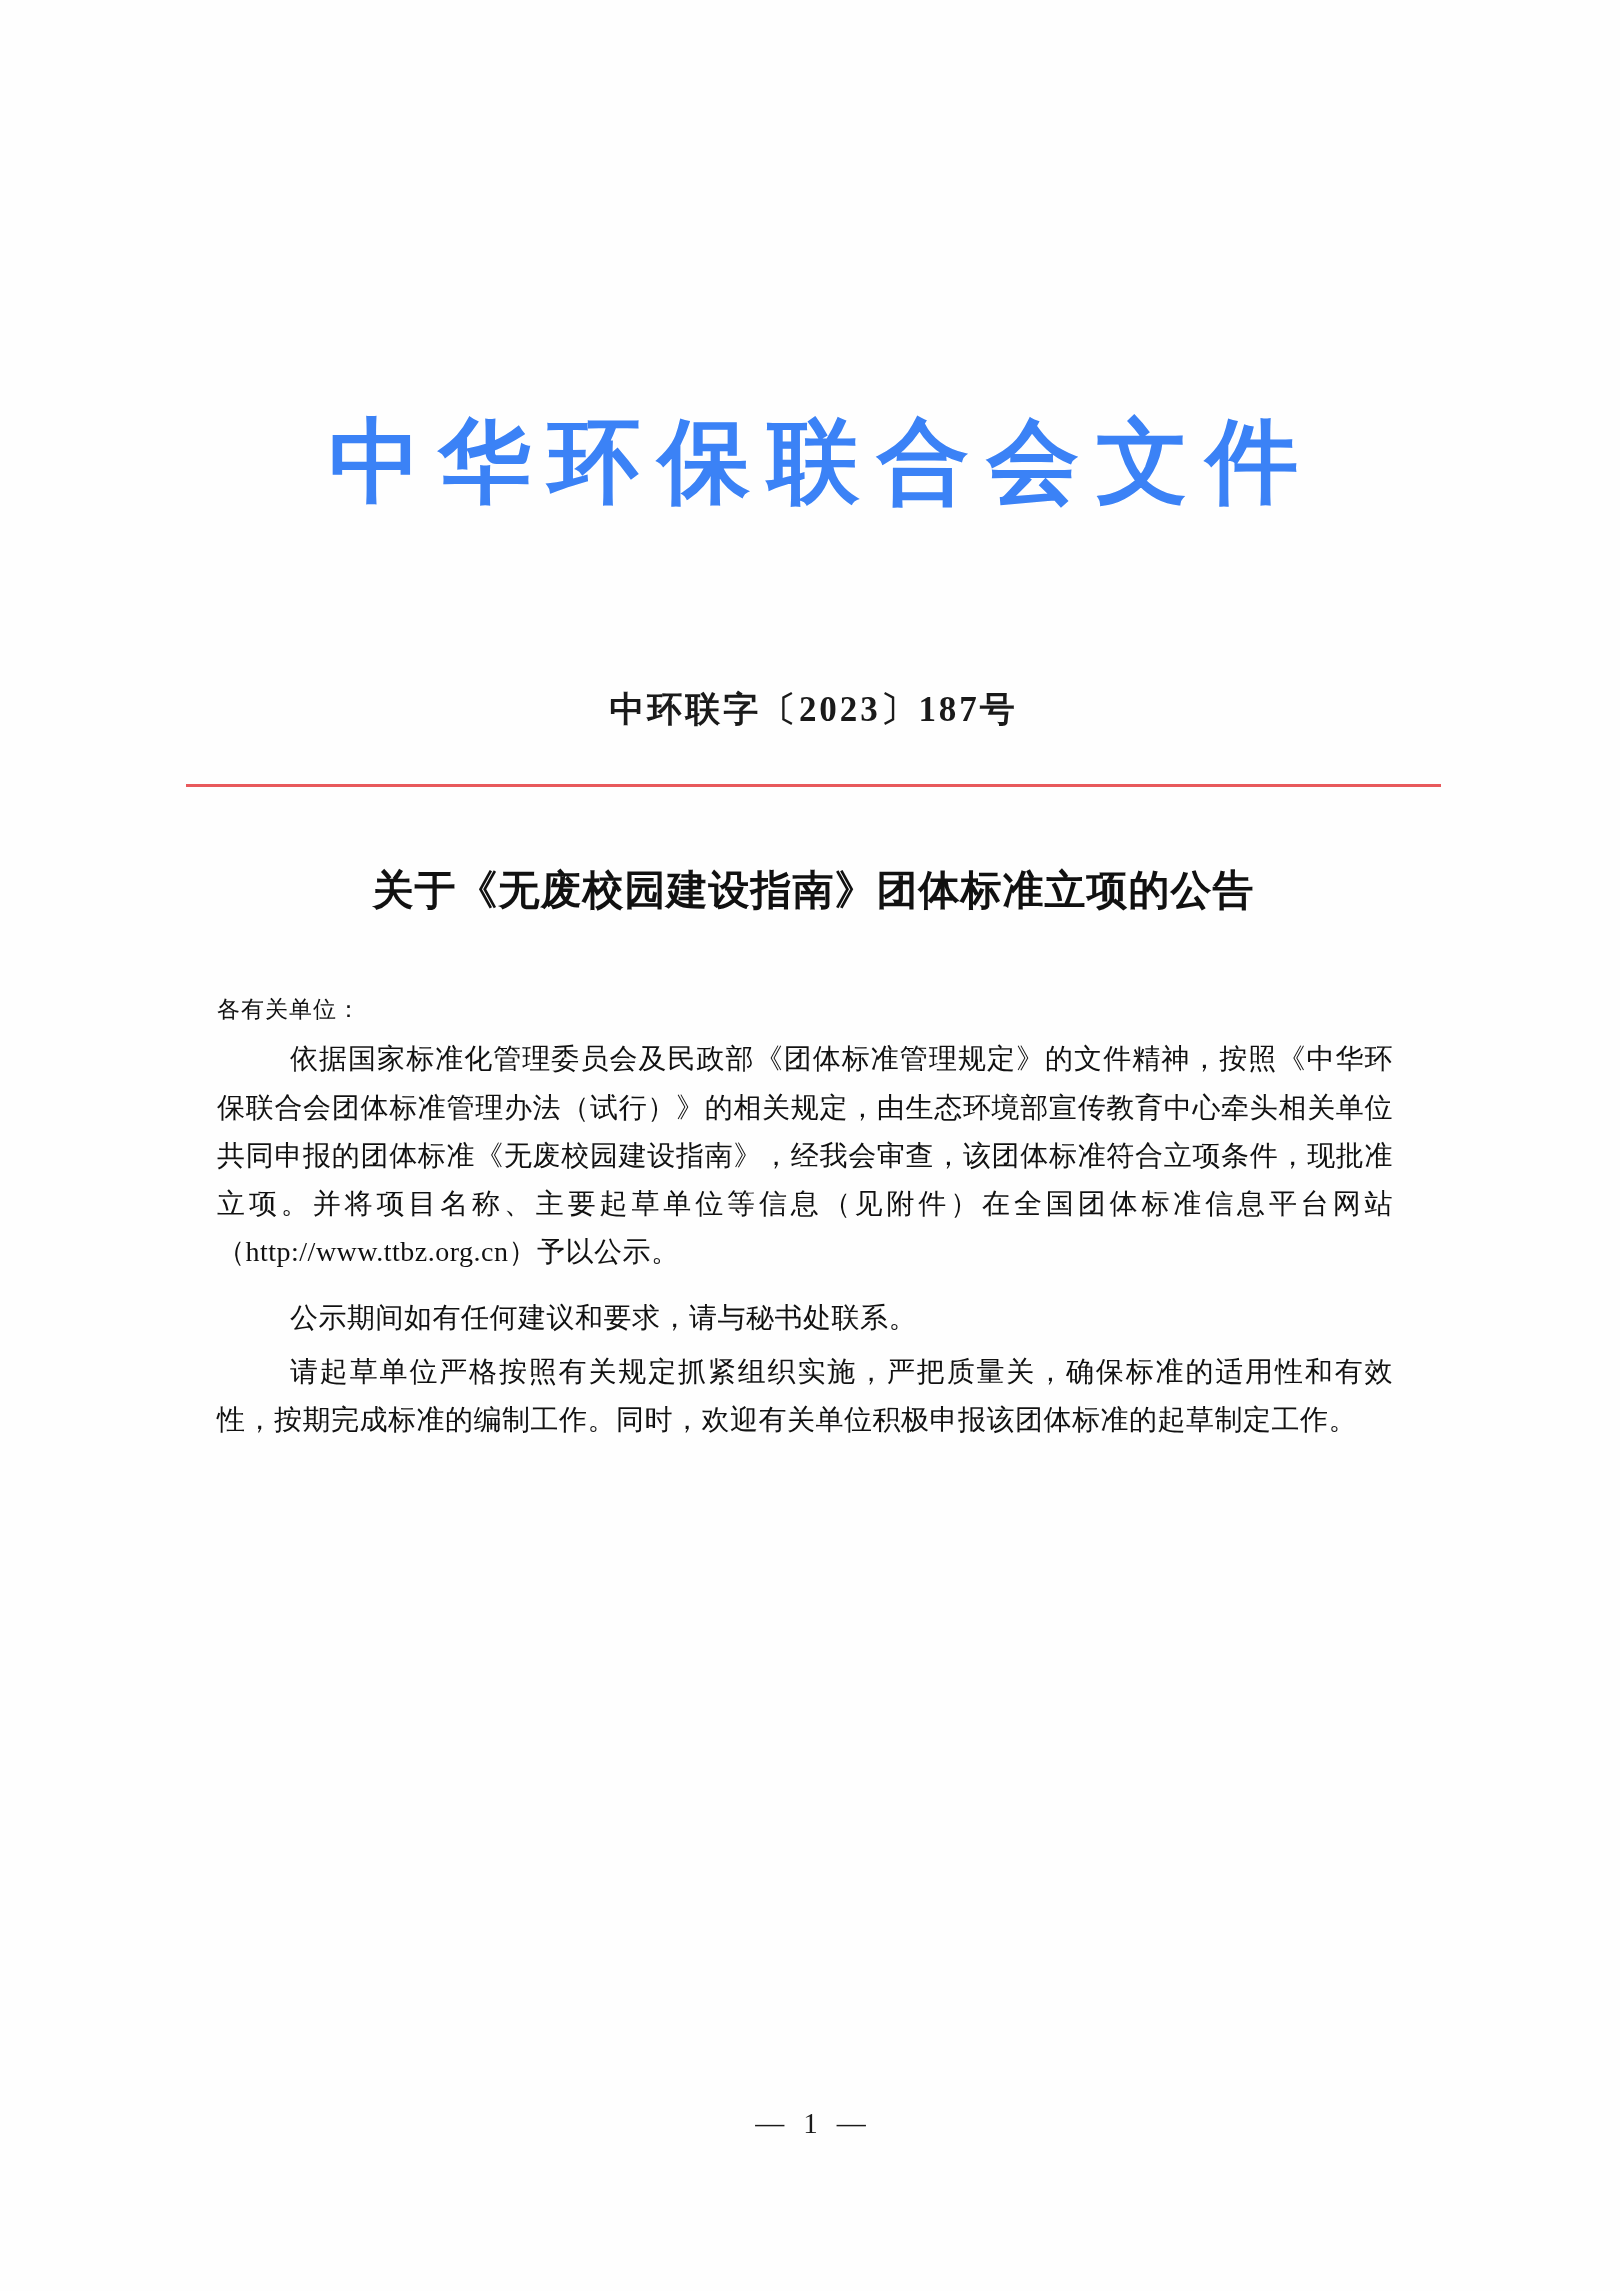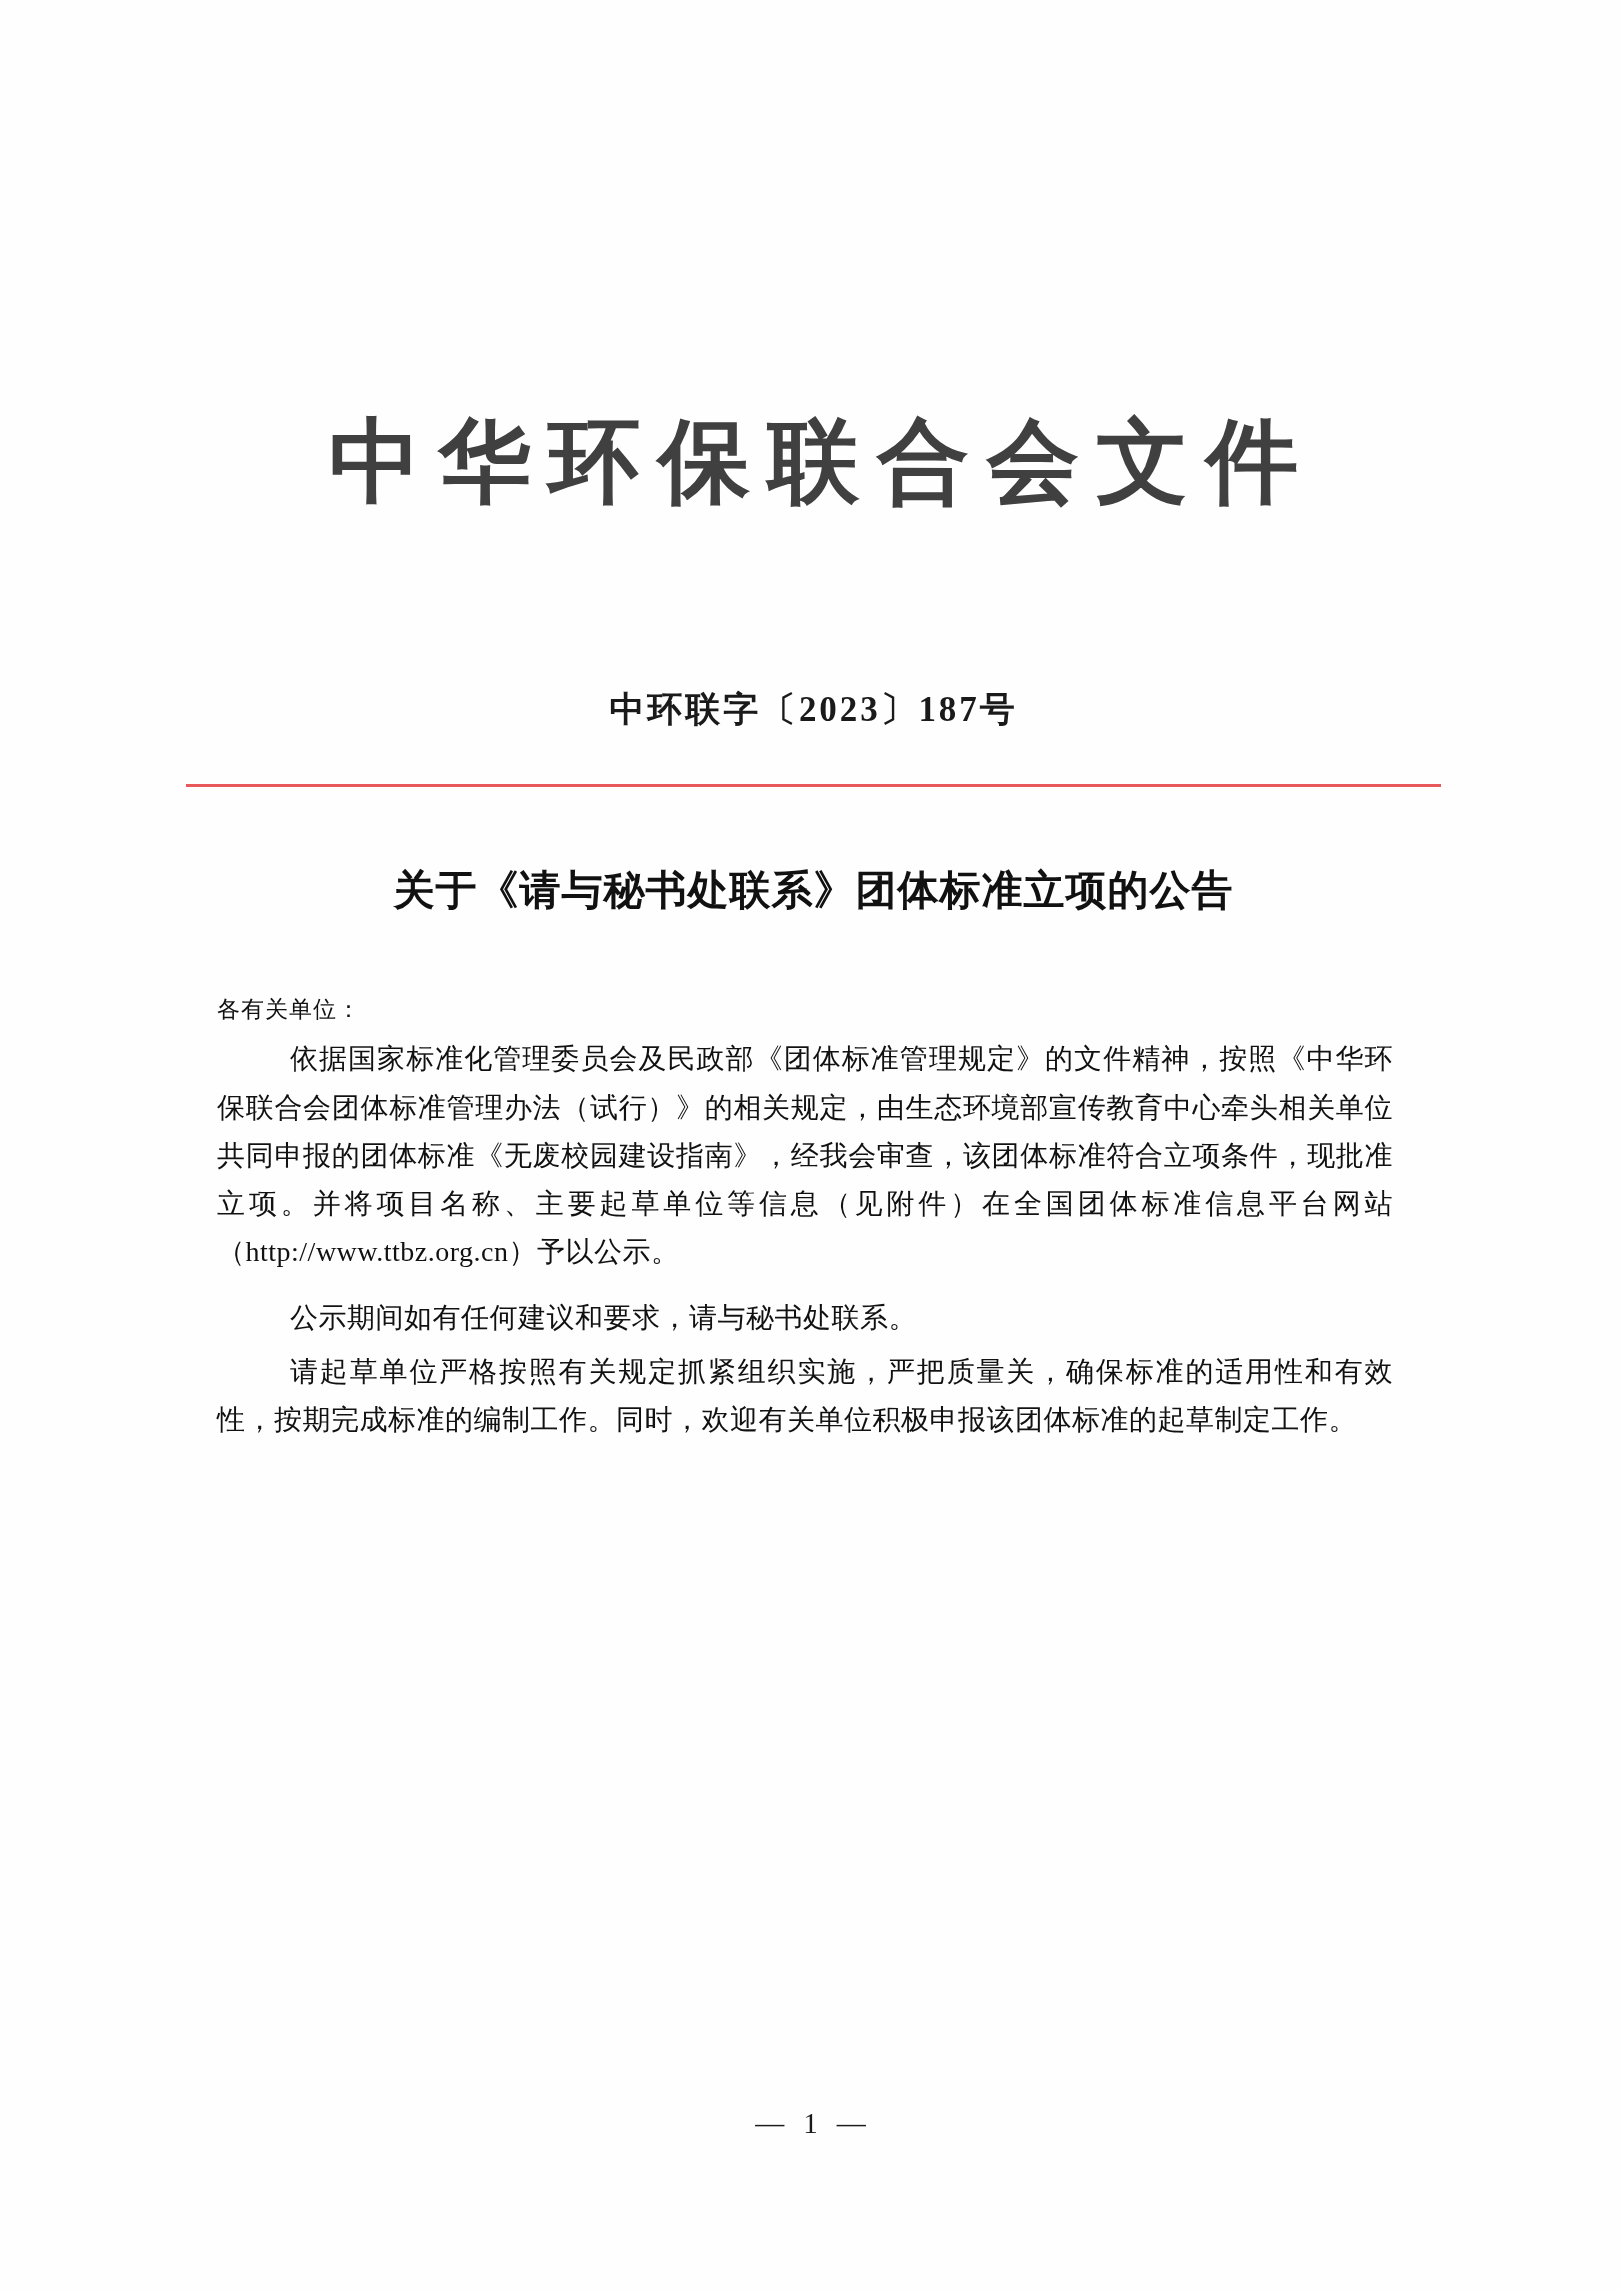--- a/index.html
+++ b/index.html
@@ -24,21 +24,21 @@
     top: 0;
     width: 1255px;
     height: 2292px;
   }
   .masthead {
     position: absolute;
     top: 412px;
     left: 0;
     width: 1255px;
     text-align: center;
-    color: #404040;
+    color: #3b82f6;
     font-family: "Liberation Serif", "DejaVu Serif", serif;
     font-weight: bold;
     font-size: 92px;
     letter-spacing: 17.6px;
     line-height: 1.1;
     text-indent: 17.6px;
     white-space: nowrap;
   }
   .doc-number {
     position: absolute;
@@ -114,21 +114,21 @@
 
 <div class="page">
   <div class="doc-inner">
 
     <div class="masthead">中华环保联合会文件</div>
 
     <div class="doc-number">中环联字〔2023〕187号</div>
 
     <div class="red-rule"></div>
 
-    <div class="doc-title">关于《请与秘书处联系》团体标准立项的公告</div>
+    <div class="doc-title">关于《无废校园建设指南》团体标准立项的公告</div>
 
     <div class="body-block">
       <div class="salutation">各有关单位：</div>
 
       <p class="para">依据国家标准化管理委员会及民政部《团体标准管理规定》的文件精神，按照《中华环保联合会团体标准管理办法（试行）》的相关规定，由生态环境部宣传教育中心牵头相关单位共同申报的团体标准《无废校园建设指南》，经我会审查，该团体标准符合立项条件，现批准立项。并将项目名称、主要起草单位等信息（见附件）在全国团体标准信息平台网站（http://www.ttbz.org.cn）予以公示。</p>
 
       <p class="para spaced">公示期间如有任何建议和要求，请与秘书处联系。</p>
 
       <p class="para">请起草单位严格按照有关规定抓紧组织实施，严把质量关，确保标准的适用性和有效性，按期完成标准的编制工作。同时，欢迎有关单位积极申报该团体标准的起草制定工作。</p>
     </div>

